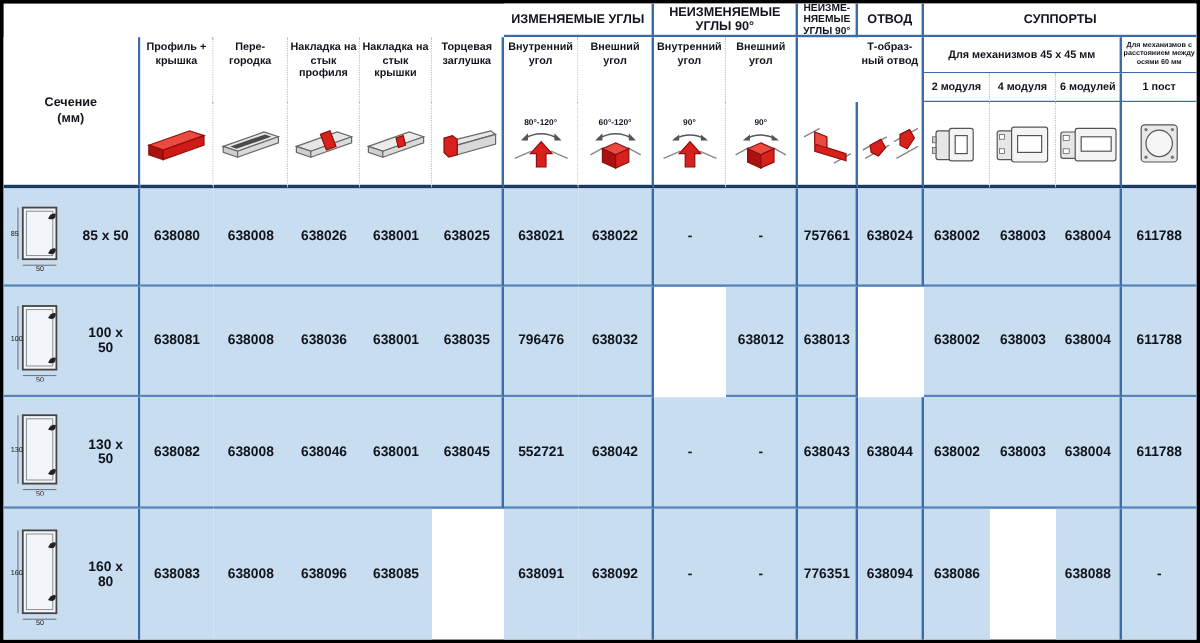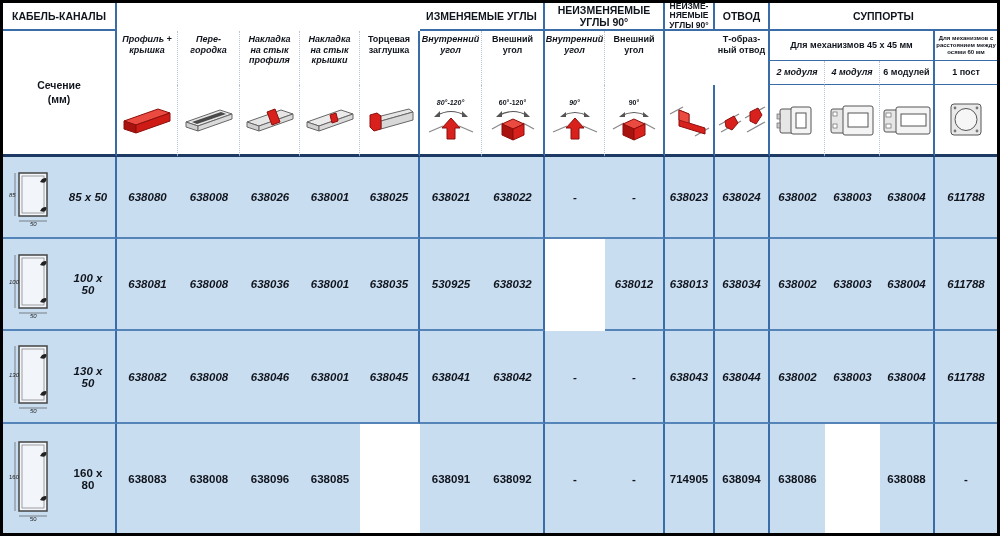--- a/index.html
+++ b/index.html
@@ -9,47 +9,44 @@
     display:grid;
     grid-template-columns:114px 61px 62px 60px 60px 60px 62px 63px 60px 60px 50px 55px 55px 55px 55px minmax(0,1fr);
     grid-template-rows:28px 30px 24px 72px 82px 92px 93px minmax(0,1fr);
     font-family:"Liberation Sans", sans-serif; color:#10141c;
   }
   .cell{display:flex; align-items:center; justify-content:center; text-align:center;
         overflow:hidden; box-sizing:border-box; min-width:0; min-height:0;}
   .hd{background:#ffffff;}
   .dt{background:#c9ddf1;}
   .gb{border-right:2px solid #3a6ca7;}
-  .sb{border-right:1px dotted #b6c4d6;font-style:italic;}
+  .sb{border-right:1px dotted #b6c4d6;}
   .bb1{border-bottom:2px solid #3a6ca7;}
   .bb2{border-bottom:1px solid #3a6ca7;}
   .hbb{border-bottom:3px solid #1c3a63;}
-  .rb{border-bottom:2px solid #5585b8;font-style:italic;}
+  .rb{border-bottom:2px solid #5585b8;}
   .g-title{font-weight:bold; font-size:10.5px; line-height:1.15; padding:0 2px;}
   .g-title-sm{font-weight:bold; font-size:8.5px; line-height:1.12; padding:0 1px;}
   .lab{align-items:flex-start; padding-top:3px;}
   .col-label{font-weight:bold; font-size:9px; line-height:1.18; padding:0 2px;}
   .tiny{font-size:6px; font-weight:bold; line-height:1.12; padding:0 1px;}
   .code{font-weight:bold; font-size:11.5px;}
   .size{font-weight:bold; font-size:11.5px;}
   .icoc{flex-direction:column;}
   .angle-label{font-size:7px; font-weight:bold; margin-bottom:1px;}
   .leftcell{justify-content:flex-start; padding-left:6px; gap:6px;}
   .leftcell .size{flex:1; text-align:center; padding-right:6px;}
   .section-span{display:inline-block; width:60px; font-weight:bold; font-size:10.5px; line-height:1.25;}
   svg{display:block;}
 </style>
 </head>
 <body>
 
 <div class="tbl">
 
-  <div class="cell hd gb bb1" style="grid-area:1/1/2/2">
-      <span class="g-title">КАБЕЛЬ-КАНАЛЫ</span>
-    </div>
   <div class="cell hd gb bb1" style="grid-area:1/7/2/9">
       <span class="g-title">ИЗМЕНЯЕМЫЕ УГЛЫ</span>
     </div>
   <div class="cell hd gb bb1" style="grid-area:1/9/2/11">
       <span class="g-title">НЕИЗМЕНЯЕМЫЕ УГЛЫ 90°</span>
     </div>
   <div class="cell hd gb bb1" style="grid-area:1/11/2/12">
       <span class="g-title-sm">НЕИЗМЕ-НЯЕМЫЕ УГЛЫ 90°</span>
     </div>
   <div class="cell hd gb bb1" style="grid-area:1/12/2/13">
@@ -288,21 +285,21 @@
   <div class="cell dt gb rb" style="grid-area:5/8/6/9">
       <span class="code">638022</span>
     </div>
   <div class="cell dt rb" style="grid-area:5/9/6/10">
       <span class="code">-</span>
     </div>
   <div class="cell dt gb rb" style="grid-area:5/10/6/11">
       <span class="code">-</span>
     </div>
   <div class="cell dt gb rb" style="grid-area:5/11/6/12">
-      <span class="code">638023</span>
+      <span class="code">757661</span>
     </div>
   <div class="cell dt gb rb" style="grid-area:5/12/6/13">
       <span class="code">638024</span>
     </div>
   <div class="cell dt rb" style="grid-area:5/13/6/14">
       <span class="code">638002</span>
     </div>
   <div class="cell dt rb" style="grid-area:5/14/6/15">
       <span class="code">638003</span>
     </div>
@@ -335,33 +332,30 @@
   <div class="cell dt rb" style="grid-area:6/4/7/5">
       <span class="code">638036</span>
     </div>
   <div class="cell dt rb" style="grid-area:6/5/7/6">
       <span class="code">638001</span>
     </div>
   <div class="cell dt gb rb" style="grid-area:6/6/7/7">
       <span class="code">638035</span>
     </div>
   <div class="cell dt rb" style="grid-area:6/7/7/8">
-      <span class="code">530925</span>
+      <span class="code">796476</span>
     </div>
   <div class="cell dt gb rb" style="grid-area:6/8/7/9">
       <span class="code">638032</span>
     </div>
   <div class="cell dt gb rb" style="grid-area:6/10/7/11">
       <span class="code">638012</span>
     </div>
   <div class="cell dt gb rb" style="grid-area:6/11/7/12">
       <span class="code">638013</span>
-    </div>
-  <div class="cell dt gb rb" style="grid-area:6/12/7/13">
-      <span class="code">638034</span>
     </div>
   <div class="cell dt rb" style="grid-area:6/13/7/14">
       <span class="code">638002</span>
     </div>
   <div class="cell dt rb" style="grid-area:6/14/7/15">
       <span class="code">638003</span>
     </div>
   <div class="cell dt gb rb" style="grid-area:6/15/7/16">
       <span class="code">638004</span>
     </div>
@@ -391,21 +385,21 @@
   <div class="cell dt rb" style="grid-area:7/4/8/5">
       <span class="code">638046</span>
     </div>
   <div class="cell dt rb" style="grid-area:7/5/8/6">
       <span class="code">638001</span>
     </div>
   <div class="cell dt gb rb" style="grid-area:7/6/8/7">
       <span class="code">638045</span>
     </div>
   <div class="cell dt rb" style="grid-area:7/7/8/8">
-      <span class="code">638041</span>
+      <span class="code">552721</span>
     </div>
   <div class="cell dt gb rb" style="grid-area:7/8/8/9">
       <span class="code">638042</span>
     </div>
   <div class="cell dt rb" style="grid-area:7/9/8/10">
       <span class="code">-</span>
     </div>
   <div class="cell dt gb rb" style="grid-area:7/10/8/11">
       <span class="code">-</span>
     </div>
@@ -459,21 +453,21 @@
   <div class="cell dt gb" style="grid-area:8/8/9/9">
       <span class="code">638092</span>
     </div>
   <div class="cell dt" style="grid-area:8/9/9/10">
       <span class="code">-</span>
     </div>
   <div class="cell dt gb" style="grid-area:8/10/9/11">
       <span class="code">-</span>
     </div>
   <div class="cell dt gb" style="grid-area:8/11/9/12">
-      <span class="code">714905</span>
+      <span class="code">776351</span>
     </div>
   <div class="cell dt gb" style="grid-area:8/12/9/13">
       <span class="code">638094</span>
     </div>
   <div class="cell dt" style="grid-area:8/13/9/14">
       <span class="code">638086</span>
     </div>
   <div class="cell dt gb" style="grid-area:8/15/9/16">
       <span class="code">638088</span>
     </div>

